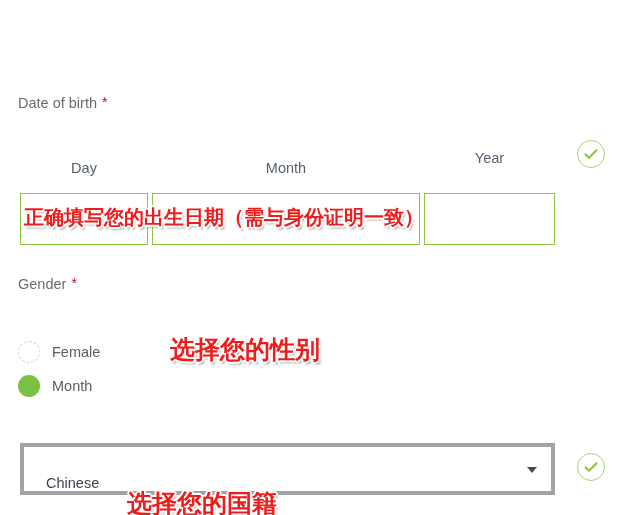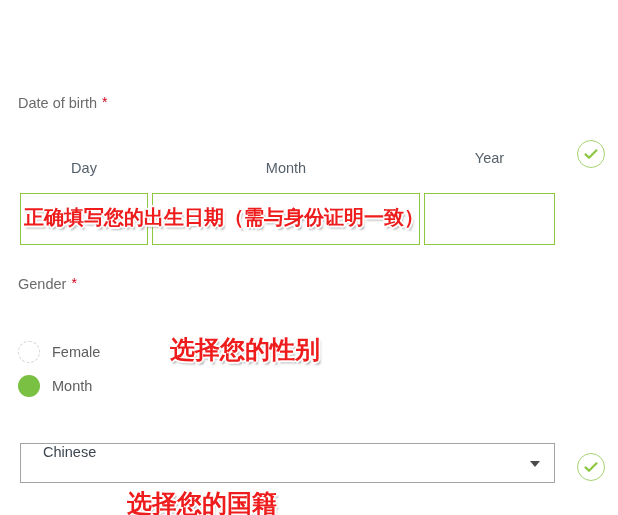--- a/index.html
+++ b/index.html
@@ -122,26 +122,26 @@
   }
 
   
   #nationality-label { left: 18px; top: 407px; }
 
   #nationality-select-box {
     position: absolute;
     left: 20px;
     top: 443px;
     width: 535px;
-    height: 40px;
-    box-sizing: border-box;
-    border: 1px solid #a3a3a3;
+    height: 52px;
+    box-sizing: border-box;
+    border: 4px solid #a3a3a3;
     background: #ffffff;
     display: flex;
-    align-items: flex-start;
+    align-items: flex-end;
     cursor: pointer;
   }
   #nationality-value {
     font-size: 14.5px;
     color: #3c4650;
     padding-left: 22px;
     white-space: nowrap;
   }
   #nationality-caret {
     position: absolute;

